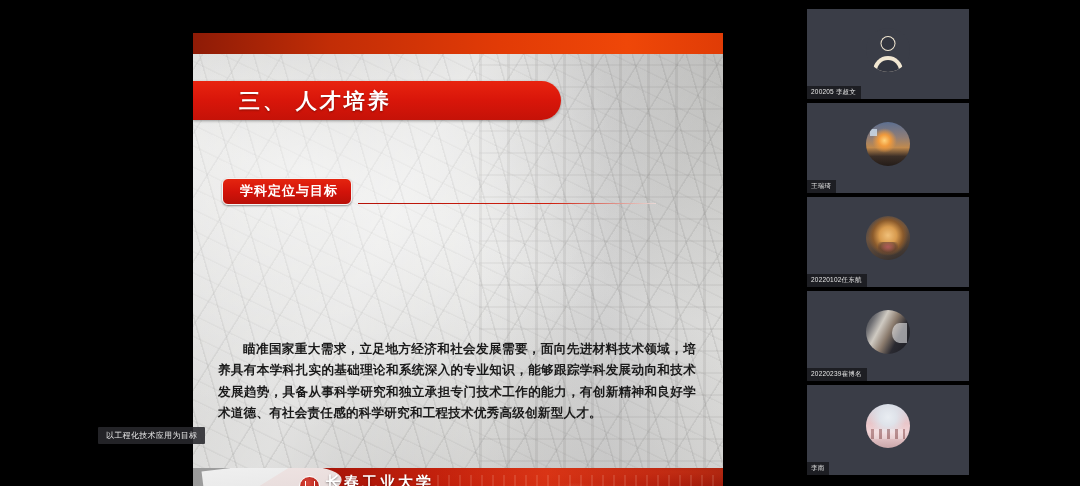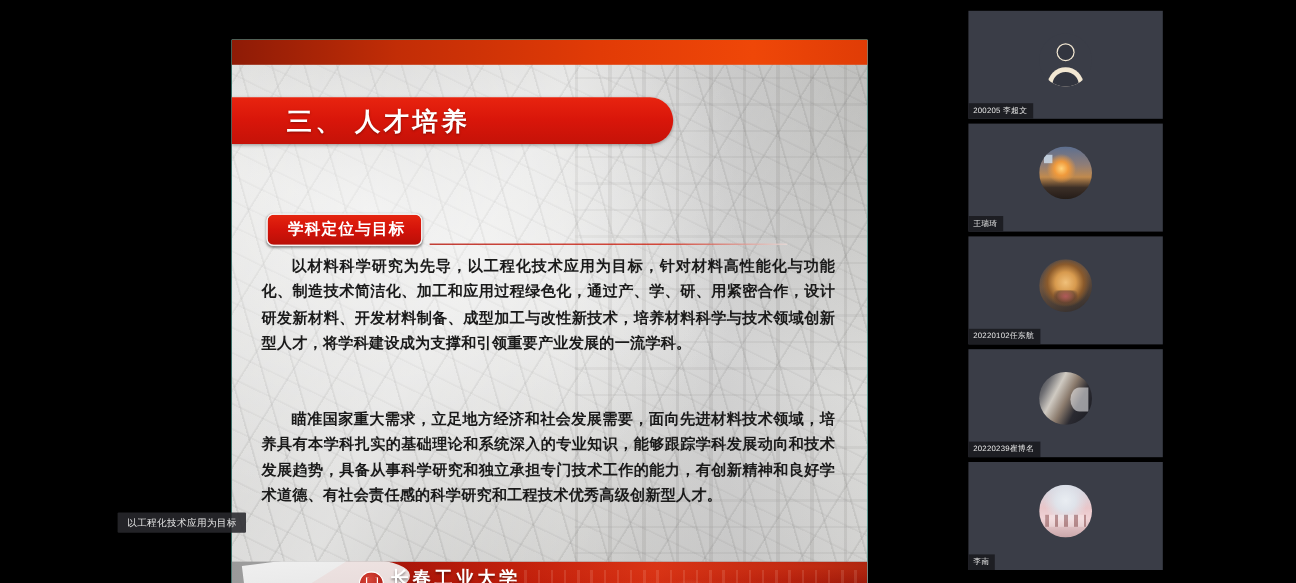--- a/index.html
+++ b/index.html
@@ -160,21 +160,20 @@
     <div class="topbar"></div>
 
     <div class="titlebar">
       <span class="tt">三、 人才培养</span>
     </div>
 
     <div class="sec" style="top:145px;">
       <span class="badge">学科定位与目标</span>
       <span class="rule"></span>
     </div>
-    <div class="para" style="top:178px;">以材料科学研究为先导，以工程化技术应用为目标，针对材料高性能化与功能化、制造技术简洁化、加工和应用过程绿色化，通过产、学、研、用紧密合作，设计研发新材料、开发材料制备、成型加工与改性新技术，培养材料科学与技术领域创新型人才，将学科建设成为支撑和引领重要产业发展的一流学科。</div>
 
     <div class="para" style="top:305px;">瞄准国家重大需求，立足地方经济和社会发展需要，面向先进材料技术领域，培养具有本学科扎实的基础理论和系统深入的专业知识，能够跟踪学科发展动向和技术发展趋势，具备从事科学研究和独立承担专门技术工作的能力，有创新精神和良好学术道德、有社会责任感的科学研究和工程技术优秀高级创新型人才。</div>
 
     <div class="footer">
       <div class="redwrap">
           <div class="red"></div>
         </div>
       <div class="swoosh"></div>
       <div class="sil"></div>
       <div class="dome"></div>

